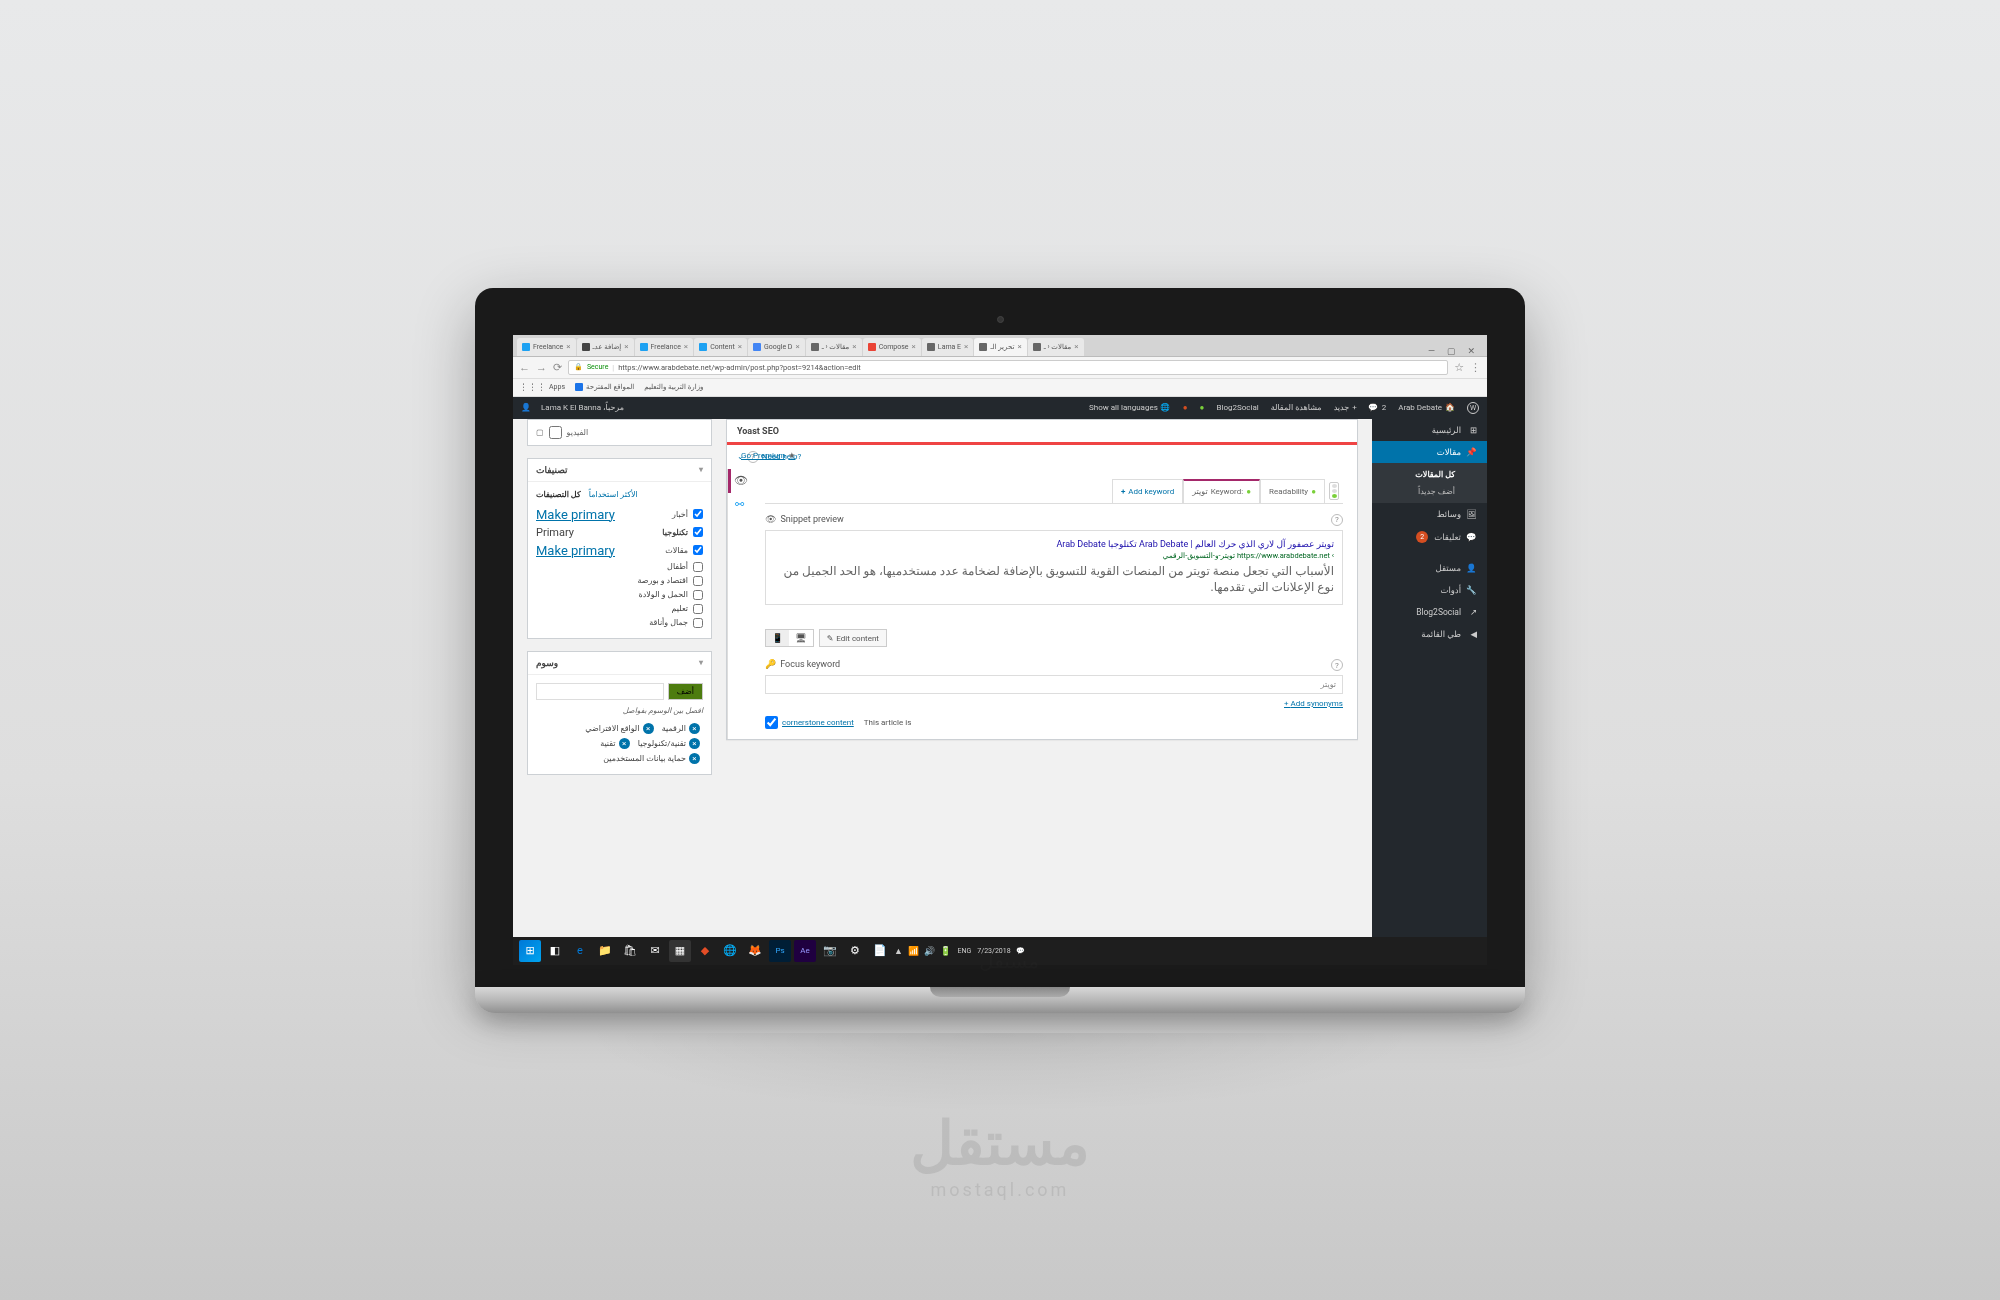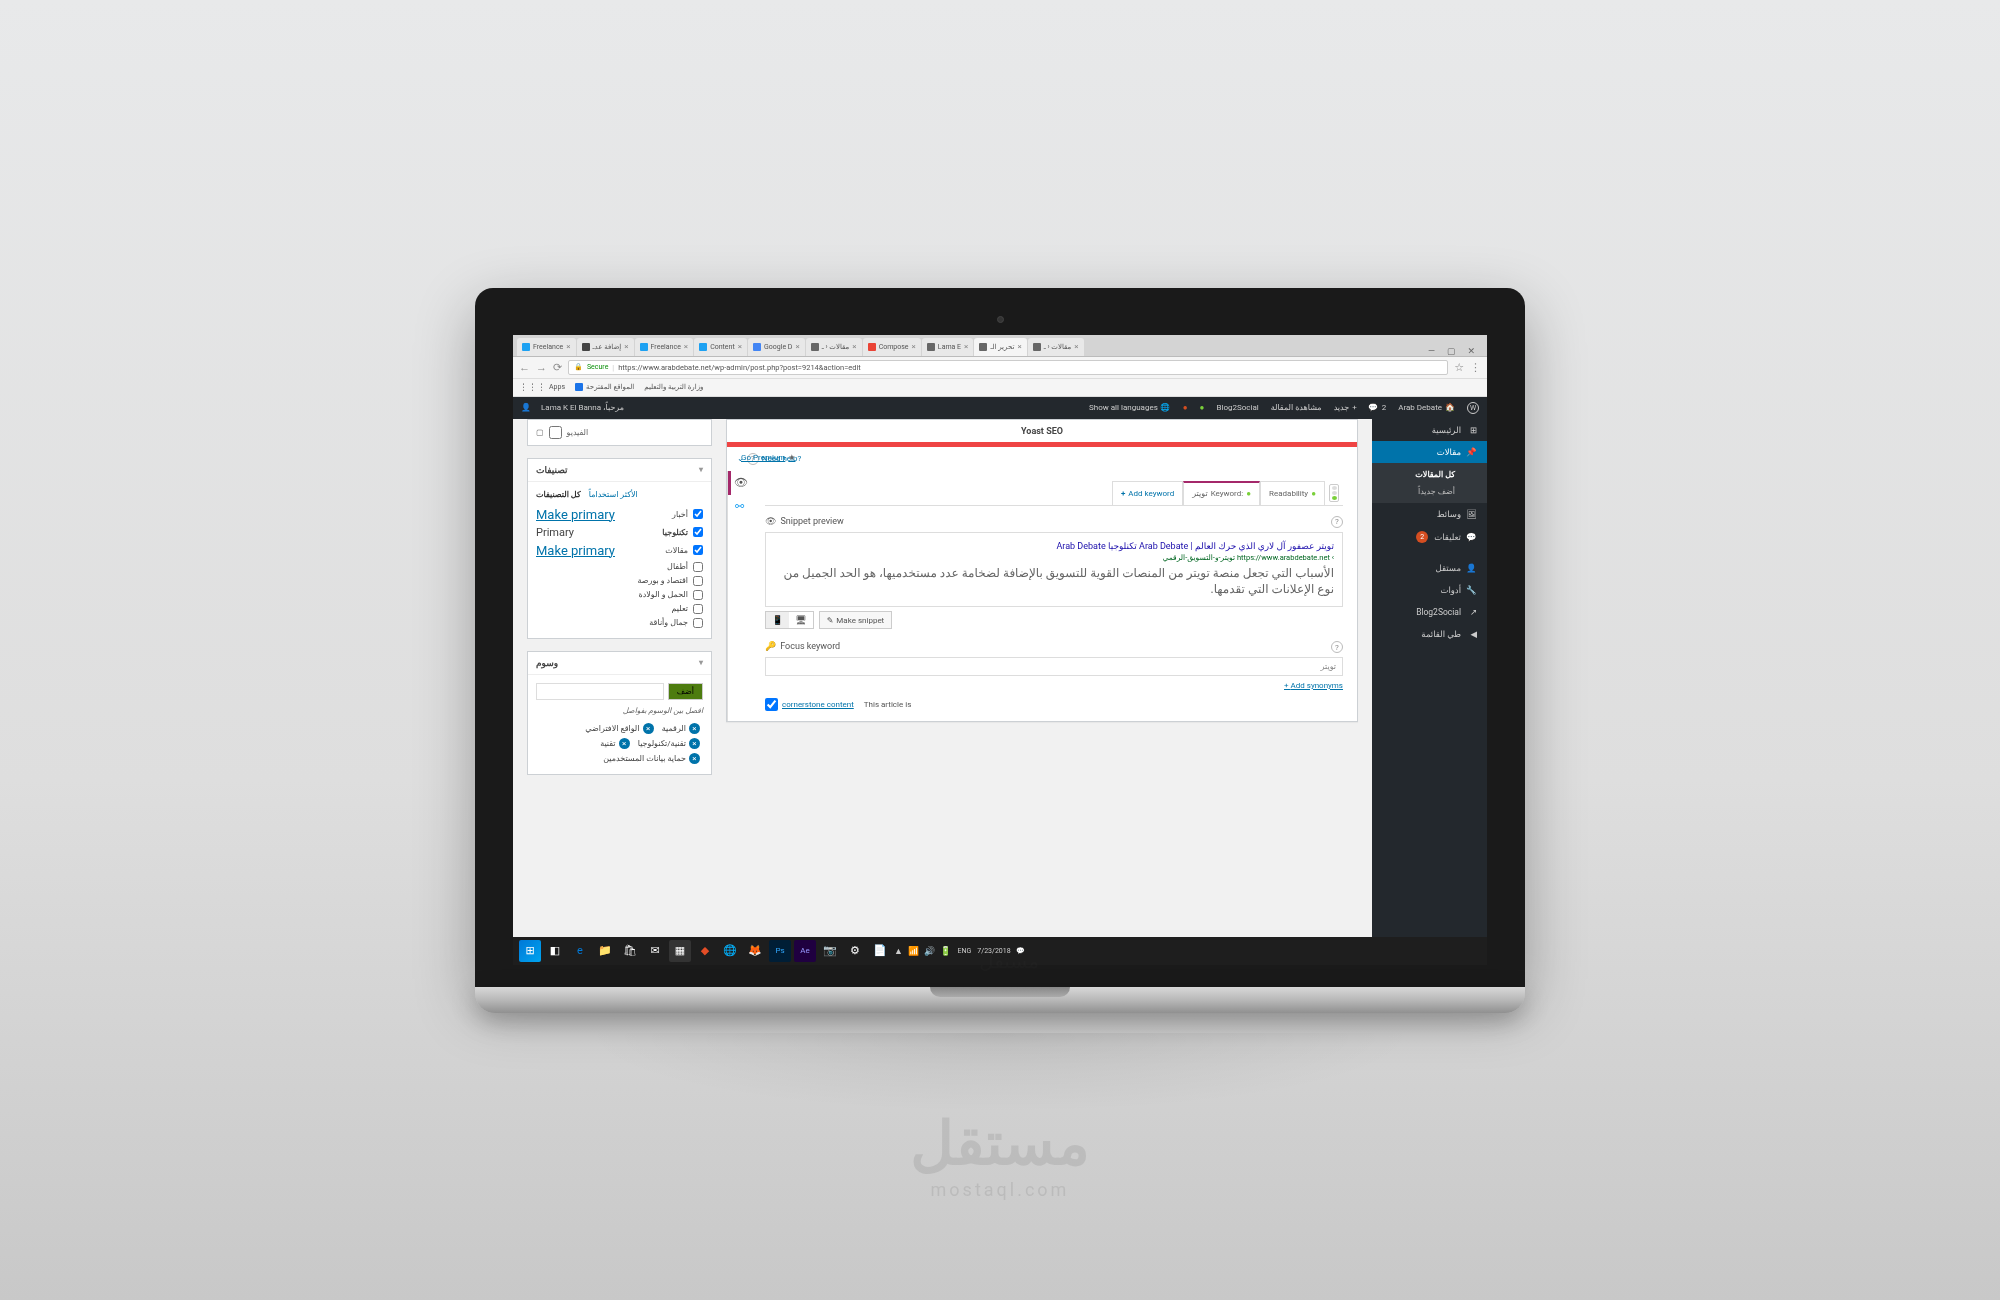--- a/index.html
+++ b/index.html
@@ -46,37 +46,37 @@
 .submenu-item{padding:4px 16px 4px 10px;color:#bbb;font-size:8px}
 .submenu-item.active{color:#fff;font-weight:bold}
 .menu-icon{width:10px;height:10px;display:inline-block}
 .comment-badge{background:#d54e21;color:#fff;border-radius:50%;width:12px;height:12px;font-size:7px;display:flex;align-items:center;justify-content:center}
 
 .wp-content{flex:1;padding:0 14px;overflow:auto;display:flex;gap:14px}
 .main-col{flex:1}
 .side-col{width:185px}
 
 .metabox{background:#fff;border:1px solid #ccd0d4;margin-bottom:12px;box-shadow:0 1px 1px rgba(0,0,0,0.04)}
-.metabox-header{border-bottom:5px solid #ef4444;padding:6px 10px;display:flex;align-items:center;justify-content:center;font-size:9px;font-weight:bold;color:#444}
+.metabox-header{border-bottom:3px solid #ef4444;padding:6px 10px;display:flex;align-items:center;justify-content:flex-end;font-size:9px;font-weight:bold;color:#444}
 .help-link{font-size:8px;color:#0073aa;font-weight:normal;display:flex;align-items:center;gap:3px}
 
 .yoast-tabs{display:flex;gap:0;border-bottom:1px solid #ddd;font-size:8px;align-items:stretch}
 .yoast-tab{padding:5px 8px;border:1px solid #ddd;border-bottom:none;color:#666;display:flex;align-items:center;gap:3px}
 .yoast-tab.active{background:#fff;border-top:2px solid #a4286a}
 .traffic-light{width:10px;height:18px;background:#fff;border:1px solid #ccc;border-radius:2px;margin:3px 4px;display:flex;flex-direction:column;gap:1px;padding:1px;justify-content:center}
 .light{width:5px;height:5px;border-radius:50%;background:#ddd}
 .light.green{background:#7ad03a}
 .yoast-side-tab{width:24px;display:flex;flex-direction:column;border-left:1px solid #ddd}
 .yoast-side-icon{height:24px;display:flex;align-items:center;justify-content:center;color:#555;font-size:11px}
 
 .yoast-content{display:flex}
 .yoast-main{flex:1;padding:10px 14px}
 .section-title{font-size:9px;color:#555;display:flex;align-items:center;gap:4px;justify-content:flex-end;margin-bottom:6px}
 .help-icon{width:12px;height:12px;border:1px solid #bbb;border-radius:50%;color:#888;font-size:8px;display:flex;align-items:center;justify-content:center}
-.snippet-box{border:1px solid #ddd;padding:8px;direction:rtl;text-align:right;font-size:8px;margin-bottom:4px}
+.snippet-box{border:1px solid #ddd;padding:8px;direction:rtl;text-align:right;font-size:8px;margin-bottom:24px}
 .snippet-title{color:#1a0dab;font-size:9px;margin-bottom:2px}
 .snippet-url{color:#006621;font-size:7.5px;margin-bottom:3px;direction:ltr;text-align:right}
 .snippet-desc{color:#666;font-size:12px;line-height:1.4}
 .edit-snippet{display:flex;justify-content:flex-end;gap:5px;margin-bottom:12px}
 .edit-btn{border:1px solid #ccc;padding:3px 7px;font-size:8px;color:#555;display:flex;align-items:center;gap:3px;background:#f7f7f7}
 .device-toggle{display:flex;border:1px solid #ccc}
 .device-btn{padding:3px 6px;font-size:9px;color:#555}
 .device-btn.active{background:#eee}
 
 .focus-section{margin-top:10px}
@@ -321,21 +321,21 @@
                         <span>👁</span>
                       </div>
                   </div>
                   <div class="snippet-box">
                     <div class="snippet-title">تويتر عصفور آل لاري الذي حرك العالم | Arab Debate تكنلوجيا Arab Debate</div>
                     <div class="snippet-url"><span>تويتر-و-التسويق-الرقمي</span> <span>https://www.arabdebate.net ‹</span></div>
                     <div class="snippet-desc">الأسباب التي تجعل منصة تويتر من المنصات القوية للتسويق بالإضافة لضخامة عدد مستخدميها، هو الحد الجميل من نوع الإعلانات التي تقدمها.</div>
                   </div>
                   <div class="edit-snippet">
                     <div class="edit-btn">
-                        <span>Make snippet</span> 
+                        <span>Edit content</span> 
                         <span>✎</span>
                       </div>
                     <div class="device-toggle">
                       <div class="device-btn">🖥</div>
                       <div class="device-btn active">📱</div>
                     </div>
                   </div>
 
                   <div class="focus-section">
                     <div style="display:flex;justify-content:space-between">

